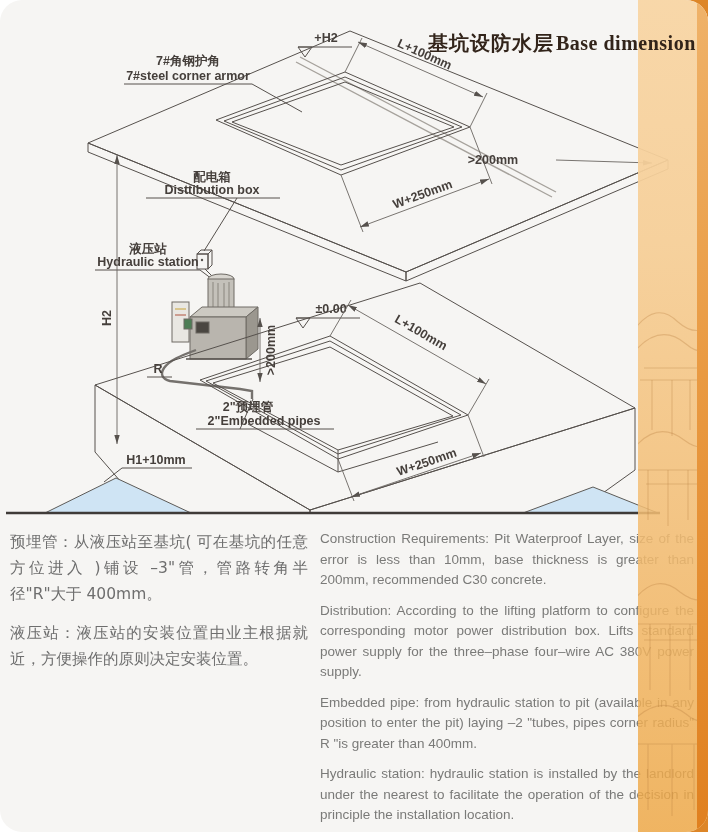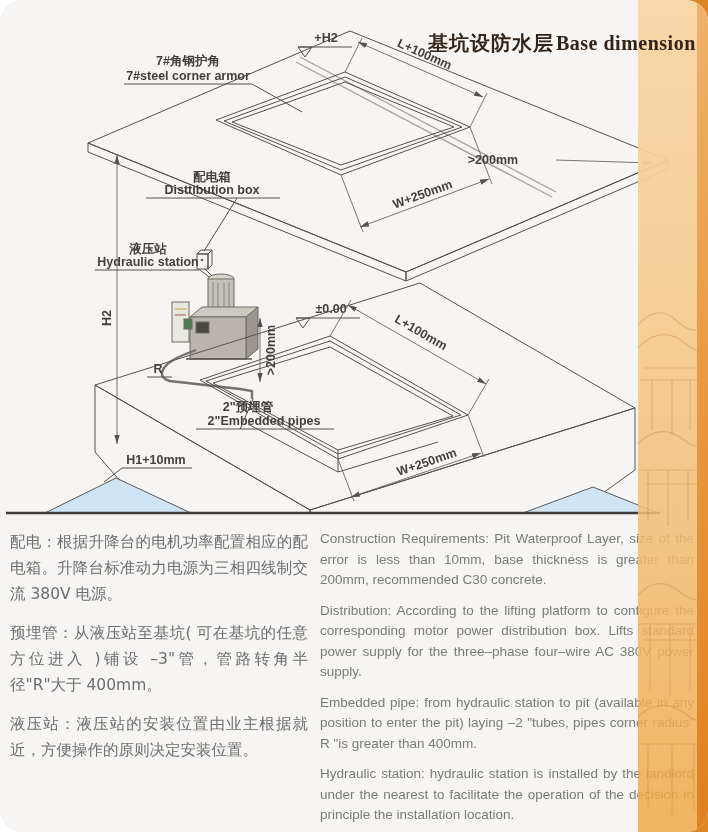--- a/index.html
+++ b/index.html
@@ -188,21 +188,20 @@
       <text class="enl" x="264" y="425" text-anchor="middle">2"Embedded pipes</text>
       <line class="ln" x1="196" y1="429" x2="334" y2="429"></line>
       <line class="ln" x1="240" y1="429" x2="253" y2="399"></line>
     </g>
 
     <line x1="6" y1="513" x2="660" y2="513" stroke="#3f3b38" stroke-width="2.4"></line>
   </svg>
 
   <div class="notes">
     <div class="col-cn">
-      <p>配电：根据升降台的电机功率配置相应的配电箱。升降台标准动力电源为三相四线制交流 380V 电源。</p>
       <p>预埋管：从液压站至基坑( 可在基坑的任意方位进入 )铺设 –3"管，管路转角半径"R"大于 400mm。</p>
       <p>液压站：液压站的安装位置由业主根据就近，方便操作的原则决定安装位置。</p>
 
     </div>
     <div class="col-en">
       <p>Construction Requirements: Pit Waterproof Layer, size of the error is less than 10mm, base thickness is greater than 200mm, recommended C30 concrete.</p>
       <p>Distribution: According to the lifting platform to configure the corresponding motor power distribution box. Lifts standard power supply for the three–phase four–wire AC 380V power supply.</p>
       <p>Embedded pipe: from hydraulic station to pit (available in any position to enter the pit) laying –2 "tubes, pipes corner radius" R "is greater than 400mm.</p>
       <p>Hydraulic station: hydraulic station is installed by the landlord under the nearest to facilitate the operation of the decision in principle the installation location.</p>
 

